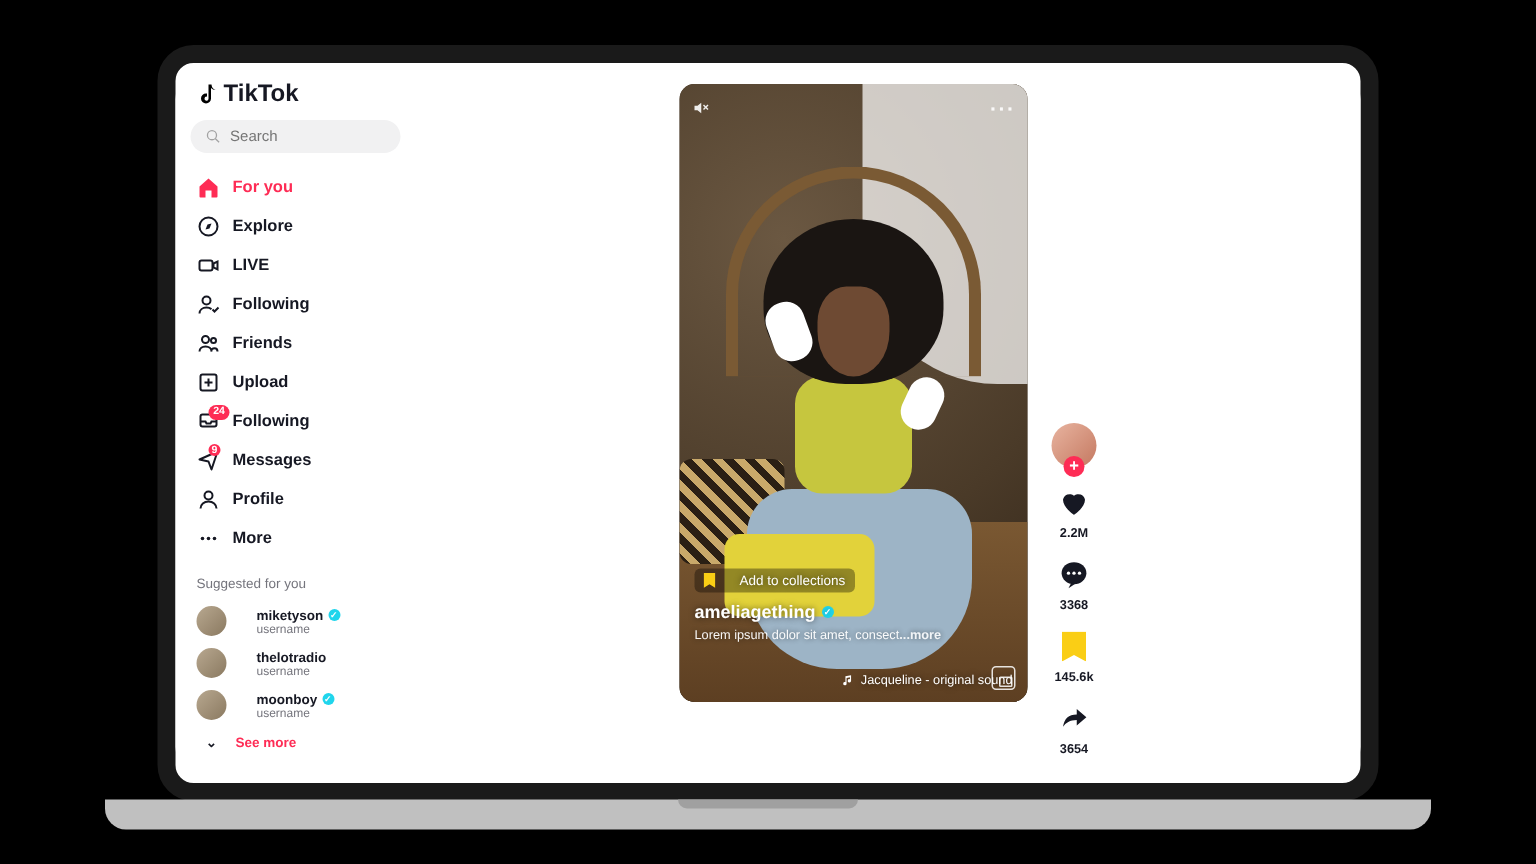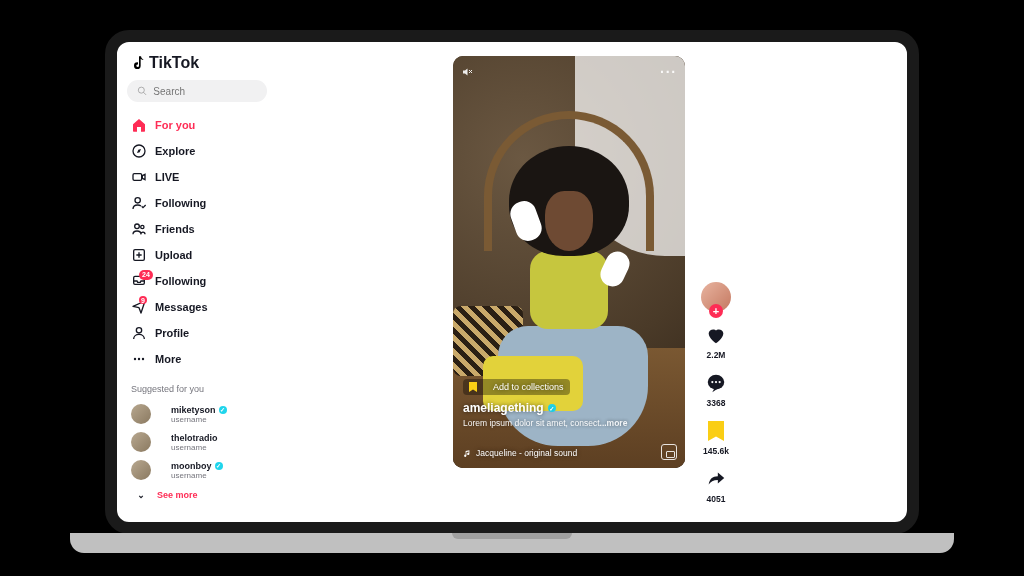--- a/index.html
+++ b/index.html
@@ -75,21 +75,21 @@
   .mute { display:flex; align-items:center; gap:2px; opacity:0.9; }
   .mute svg { width:12px; height:12px; }
   .dots { font-size:14px; letter-spacing:1px; opacity:0.9; cursor:pointer; font-weight:700;}
 
   .video-bottom { position:absolute; left:10px; right:10px; bottom:10px; color:#fff; font-size:9px; text-shadow:0 0 4px rgba(0,0,0,0.6);}
   .add-coll { display:flex; align-items:center; gap:16px; background:rgba(0,0,0,0.35); padding:3px 6px; border-radius:4px; width:fit-content; margin-bottom:6px; cursor:pointer;}
   .bk-icon { width:8px; height:10px; background:#face15; clip-path: polygon(0 0,100% 0,100% 100%,50% 75%,0 100%);}
   .author-line { display:flex; align-items:center; gap:4px; font-weight:700; font-size:12px; margin-bottom:3px;}
   .caption { font-size:8.5px; opacity:0.95; margin-bottom:20px;}
   .caption .more { font-weight:700; opacity:0.9;}
-  .sound-line { display:flex; align-items:center; gap:4px; font-size:8.5px;}
+  .sound-line { display:flex; align-items:center; gap:4px; font-size:8.5px;justify-content:flex-end;}
   .sound-line svg { width:9px; height:9px;}
   .minip { position:absolute; right:8px; bottom:8px; width:16px; height:16px; border:1.5px solid #fff; border-radius:3px; opacity:0.85; display:flex; align-items:flex-end; justify-content:flex-end;}
   .minip::after { content:""; width:7px; height:5px; border:1.5px solid #fff; margin:1px; border-radius:1px;}
 
   
   .rail { display:flex; flex-direction:column; align-items:center; gap:10px; justify-content:flex-end; padding-bottom:4px; color:#161823;}
   .rail-avatar { width:30px; height:30px; border-radius:50%; background: linear-gradient(135deg,#e8b4a0,#c47860); position:relative; cursor:pointer;}
   .rail-avatar .plus { position:absolute; bottom:-6px; left:50%; transform:translateX(-50%); width:14px; height:14px; background:#fe2c55; border-radius:50%; color:#fff; font-size:11px; line-height:14px; text-align:center; font-weight:700;}
   .rail-item { display:flex; flex-direction:column; align-items:center; gap:2px;}
   .rail-btn { width:26px; height:26px; display:flex; align-items:center; justify-content:center; cursor:pointer;}
@@ -328,21 +328,21 @@
               <div class="bookmark-shape"></div>
             </div>
             <div class="rail-count">145.6k</div>
           </div>
           <div class="rail-item">
             <div class="rail-btn">
               <svg viewBox="0 0 24 24">
                   <path d="M14 5l7 6-7 6v-4c-5 0-8 2-10 5 1-6 4-9 10-9z" fill="#161823"></path>
                 </svg>
             </div>
-            <div class="rail-count">4051</div>
+            <div class="rail-count">3654</div>
           </div>
         </div>
 
       </div>
     </main>
 
   </div>
 </div>
 <div class="laptop-base"></div>
 

